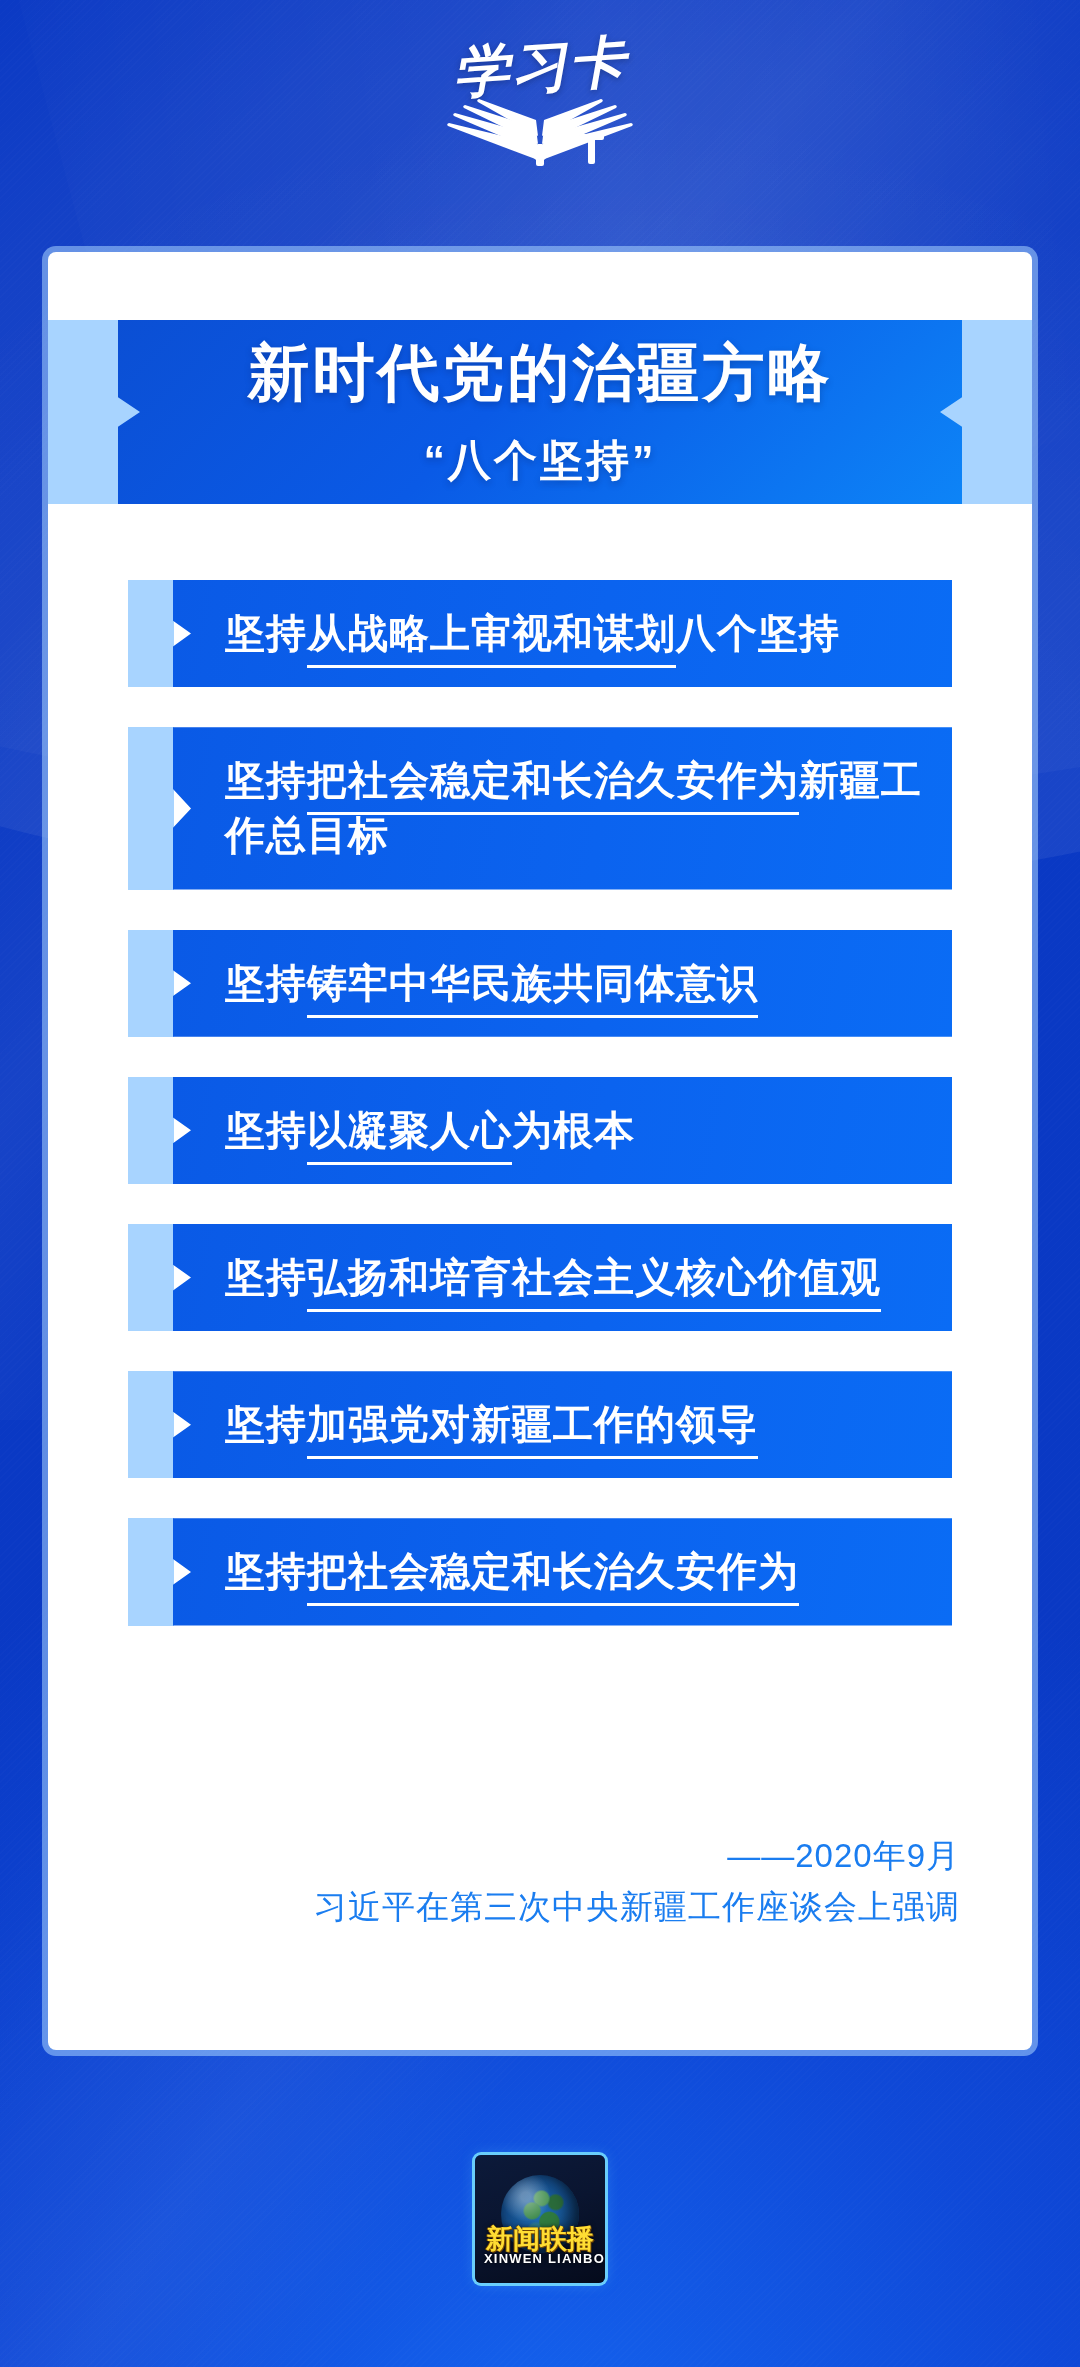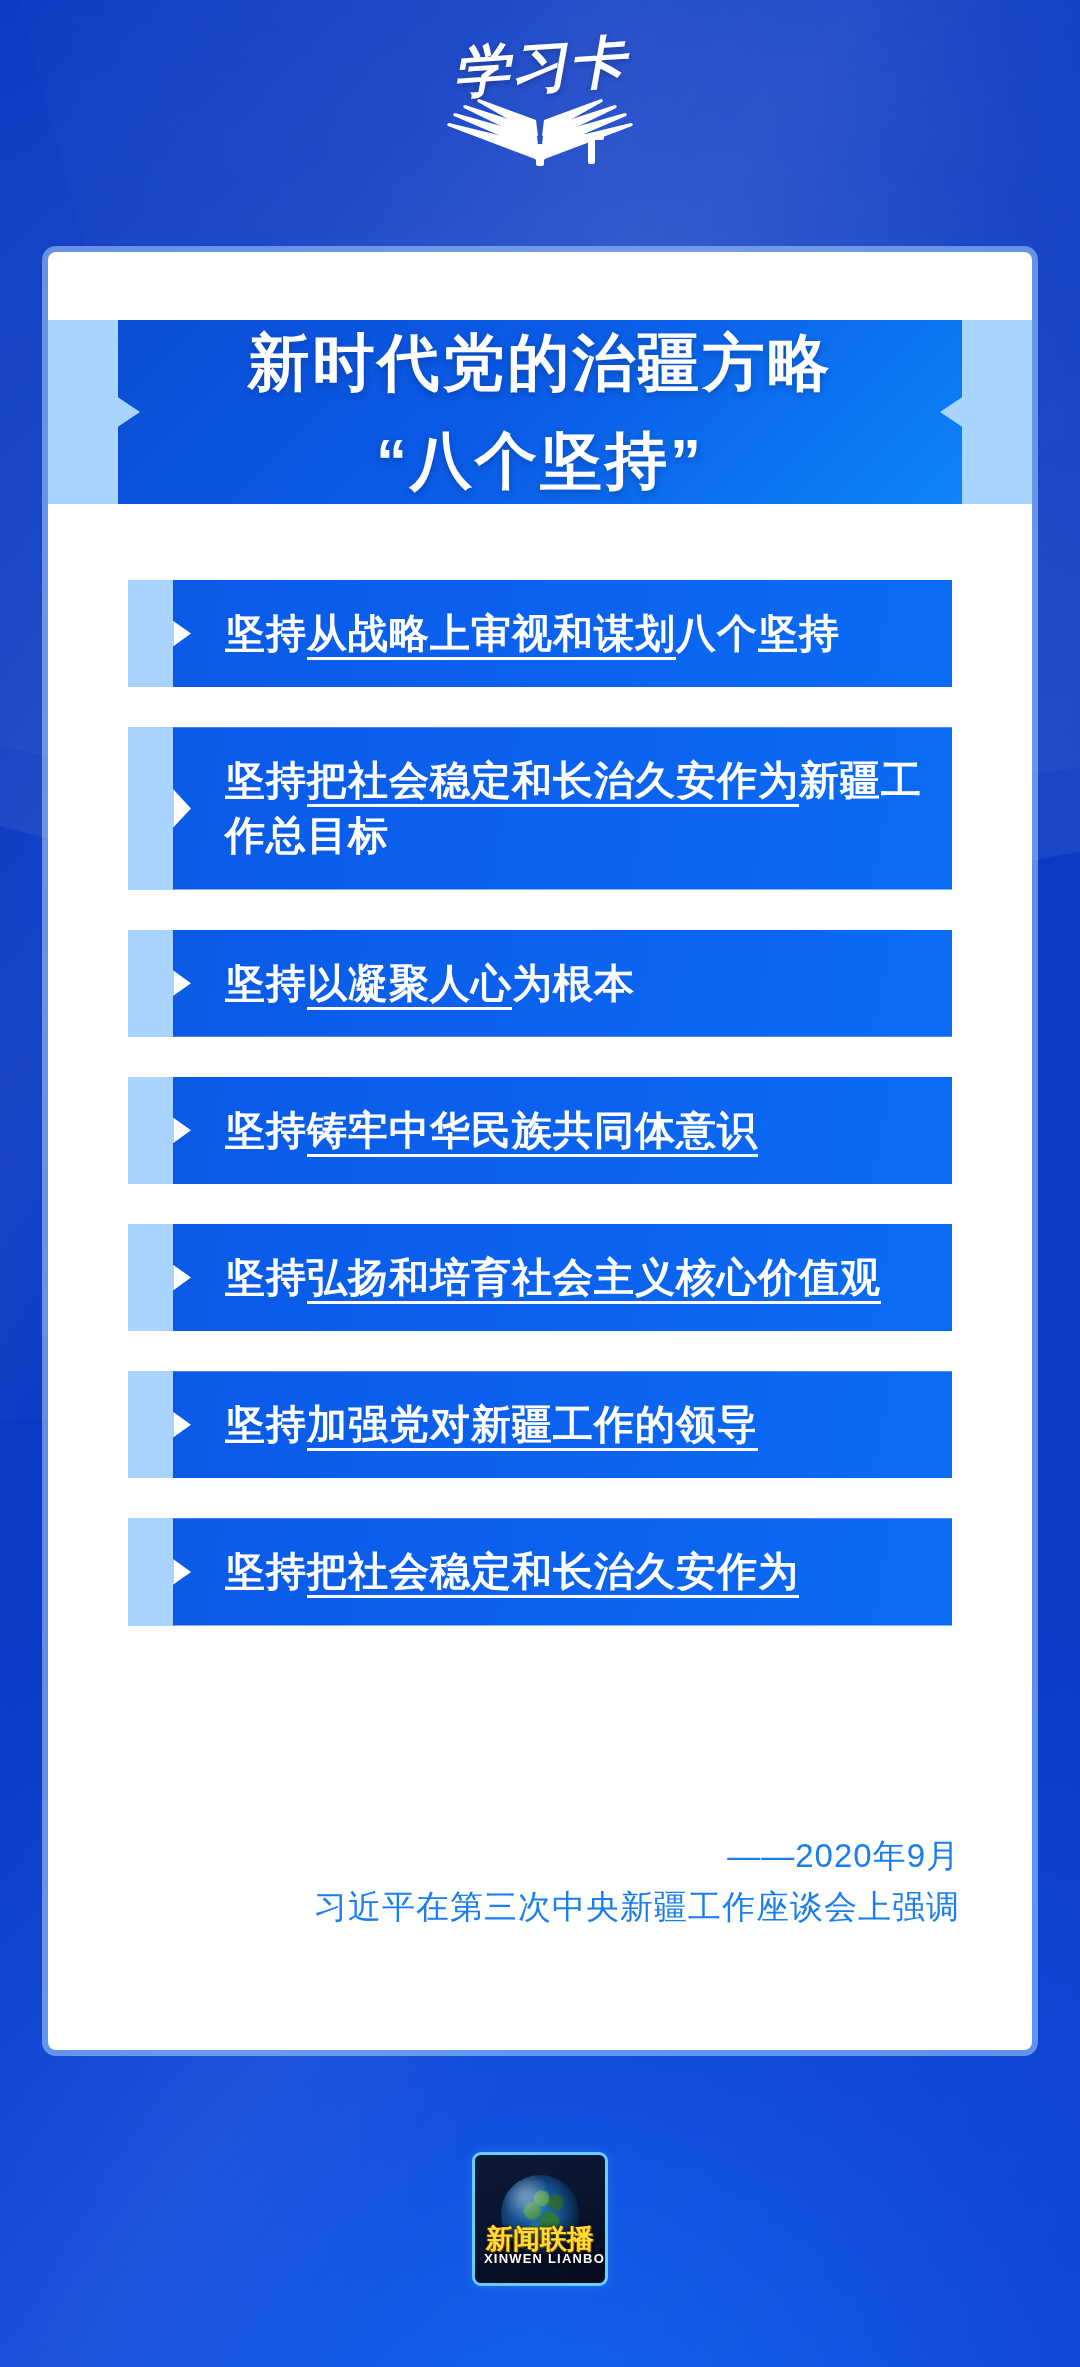--- a/index.html
+++ b/index.html
@@ -77,42 +77,42 @@
     clip-path:polygon(0% 0%, 100% 0%, 100% 42%, calc(100% - 22px) 50%, 100% 58%, 100% 100%,
                       0% 100%, 0% 58%, 22px 50%, 0% 42%);
   }
   .banner-text{
     position:absolute; inset:0; display:flex; flex-direction:column;
     align-items:center; justify-content:center; color:#fff;
     font-weight:900; letter-spacing:3px; line-height:1.06;
     text-shadow:0 3px 7px rgba(0,20,80,.28);
   }
   .banner-l1{ font-size:62px; }
-  .banner-l2{ font-size:62px;margin-top:32px; }
+  .banner-l2{ font-size:43px;margin-top:32px; }
 
   
   #list{ position:absolute; left:80px; top:328px; width:824px; }
   .row{ position:relative; margin-bottom:40px; }
   .row-tab{
     position:absolute; left:0; top:0; width:46px; height:100%;
     background:#A8D4FF;
   }
   .row-box{
     position:relative; margin-left:45px;
     background:linear-gradient(100deg,#0a5ae6 0%,#0b63ef 55%,#0a6cf5 100%);
     clip-path:polygon(0% 0%, 100% 0%, 100% 100%, 0% 100%, 0% 62%, 18px 50%, 0% 38%);
     padding:26px 28px 26px 52px;
     min-height:76px;
     display:flex; align-items:center;
   }
   .row-text{
     color:#ffffff; font-weight:900; font-size:40px;
     line-height:1.38; letter-spacing:1px;
   }
-  .u{ border-bottom:3px solid #fff; padding-bottom:2px; }
+  .u{ border-bottom:3px solid #fff; padding-bottom:10px; }
 
   
   #attrib{
     position:absolute; left:0; right:0; top:1578px;
     text-align:right; padding-right:72px;
     color:#1a7df0; font-size:33px; line-height:1.55; font-weight:400;
     letter-spacing:1px;
     padding-left:22px;
   }
 
@@ -214,30 +214,30 @@
         <div class="row-text">
           <span>坚持</span><span class="u">把社会稳定和长治久安作为</span><span>新疆工作总目标</span>
         </div>
       </div>
     </div>
 
     <div class="row">
       <div class="row-tab"></div>
       <div class="row-box">
         <div class="row-text">
+          <span>坚持</span><span class="u">铸牢中华民族共同体意识</span><span></span>
+        </div>
+      </div>
+    </div>
+
+    <div class="row">
+      <div class="row-tab"></div>
+      <div class="row-box">
+        <div class="row-text">
           <span>坚持</span><span class="u">以凝聚人心</span><span>为根本</span>
-        </div>
-      </div>
-    </div>
-
-    <div class="row">
-      <div class="row-tab"></div>
-      <div class="row-box">
-        <div class="row-text">
-          <span>坚持</span><span class="u">铸牢中华民族共同体意识</span><span></span>
         </div>
       </div>
     </div>
 
 
     <div class="row">
       <div class="row-tab"></div>
       <div class="row-box">
         <div class="row-text">
           <span>坚持</span><span class="u">弘扬和培育社会主义核心价值观</span><span></span>

